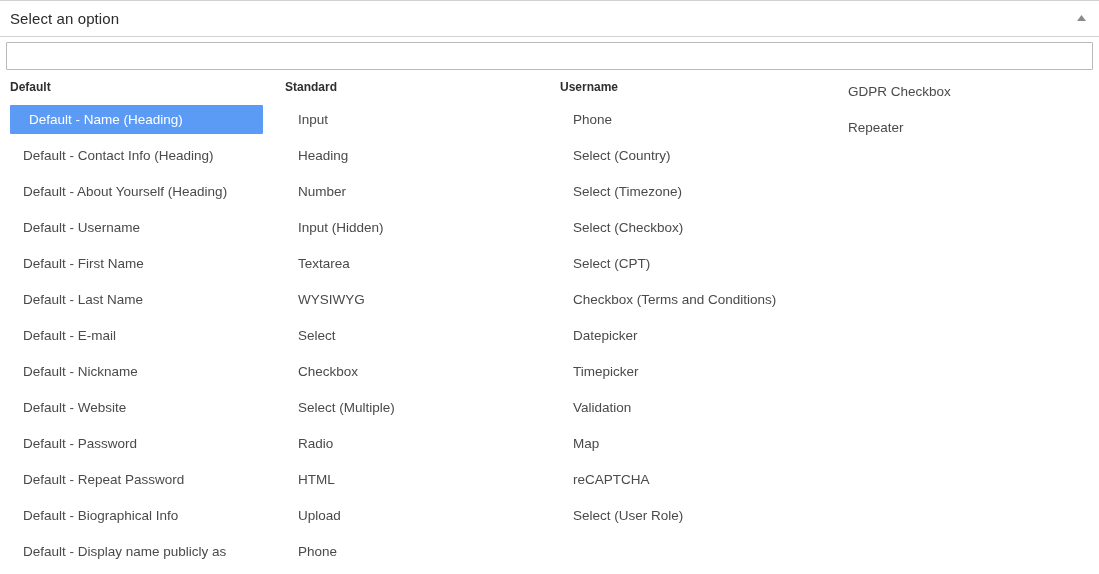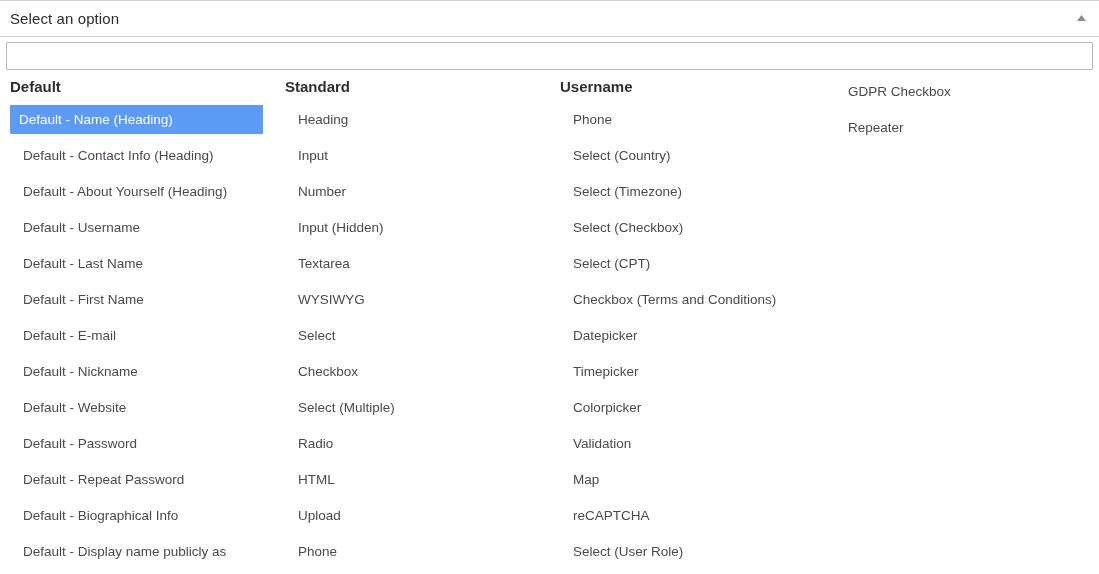--- a/index.html
+++ b/index.html
@@ -81,21 +81,21 @@
     display: flex;
     flex-direction: row;
     align-items: flex-start;
   }
   .column {
     width: 275px;
     flex: 0 0 275px;
     position: relative;
   }
   .column-header {
-    font-size: 15px;
+    font-size: 12px;
     color: #2f2f2f;
     font-weight: 600;
     padding: 0 0 0 10px;
     height: 28px;
     line-height: 20px;
     white-space: nowrap;
   }
   .option-list {
     list-style: none;
     margin: 0;
@@ -111,21 +111,21 @@
     cursor: pointer;
   }
   .option-item .opt-label {
     display: block;
     height: 29px;
   }
   .option-item.selected .opt-label {
     background: #5b9bf5;
     color: #ffffff;
     margin-left: -13px;
-    padding-left: 9px;
+    padding-left: 19px;
     width: 253px;
     border-radius: 1px;
   }
 </style>
 </head>
 <body>
 
 <div id="panel">
 
   <div id="header">
@@ -152,26 +152,26 @@
         <li class="option-item">
             <span class="opt-label">Default - Contact Info (Heading)</span>
           </li>
         <li class="option-item">
             <span class="opt-label">Default - About Yourself (Heading)</span>
           </li>
         <li class="option-item">
             <span class="opt-label">Default - Username</span>
           </li>
         <li class="option-item">
+            <span class="opt-label">Default - First Name</span>
+          </li>
+        <li class="option-item">
             <span class="opt-label">Default - Last Name</span>
           </li>
         <li class="option-item">
-            <span class="opt-label">Default - First Name</span>
-          </li>
-        <li class="option-item">
             <span class="opt-label">Default - E-mail</span>
           </li>
         <li class="option-item">
             <span class="opt-label">Default - Nickname</span>
           </li>
         <li class="option-item">
             <span class="opt-label">Default - Website</span>
           </li>
         <li class="option-item">
             <span class="opt-label">Default - Password</span>
@@ -185,26 +185,26 @@
         <li class="option-item">
             <span class="opt-label">Default - Display name publicly as</span>
           </li>
       </ul>
     </div>
 
     <div class="column">
       <div class="column-header">Standard</div>
       <ul class="option-list">
         <li class="option-item">
+            <span class="opt-label">Input</span>
+          </li>
+        <li class="option-item">
             <span class="opt-label">Heading</span>
           </li>
         <li class="option-item">
-            <span class="opt-label">Input</span>
-          </li>
-        <li class="option-item">
             <span class="opt-label">Number</span>
           </li>
         <li class="option-item">
             <span class="opt-label">Input (Hidden)</span>
           </li>
         <li class="option-item">
             <span class="opt-label">Textarea</span>
           </li>
         <li class="option-item">
             <span class="opt-label">WYSIWYG</span>
@@ -252,23 +252,20 @@
             <span class="opt-label">Select (CPT)</span>
           </li>
         <li class="option-item">
             <span class="opt-label">Checkbox (Terms and Conditions)</span>
           </li>
         <li class="option-item">
             <span class="opt-label">Datepicker</span>
           </li>
         <li class="option-item">
             <span class="opt-label">Timepicker</span>
-          </li>
-        <li class="option-item">
-            <span class="opt-label">Colorpicker</span>
           </li>
         <li class="option-item">
             <span class="opt-label">Validation</span>
           </li>
         <li class="option-item">
             <span class="opt-label">Map</span>
           </li>
         <li class="option-item">
             <span class="opt-label">reCAPTCHA</span>
           </li>

